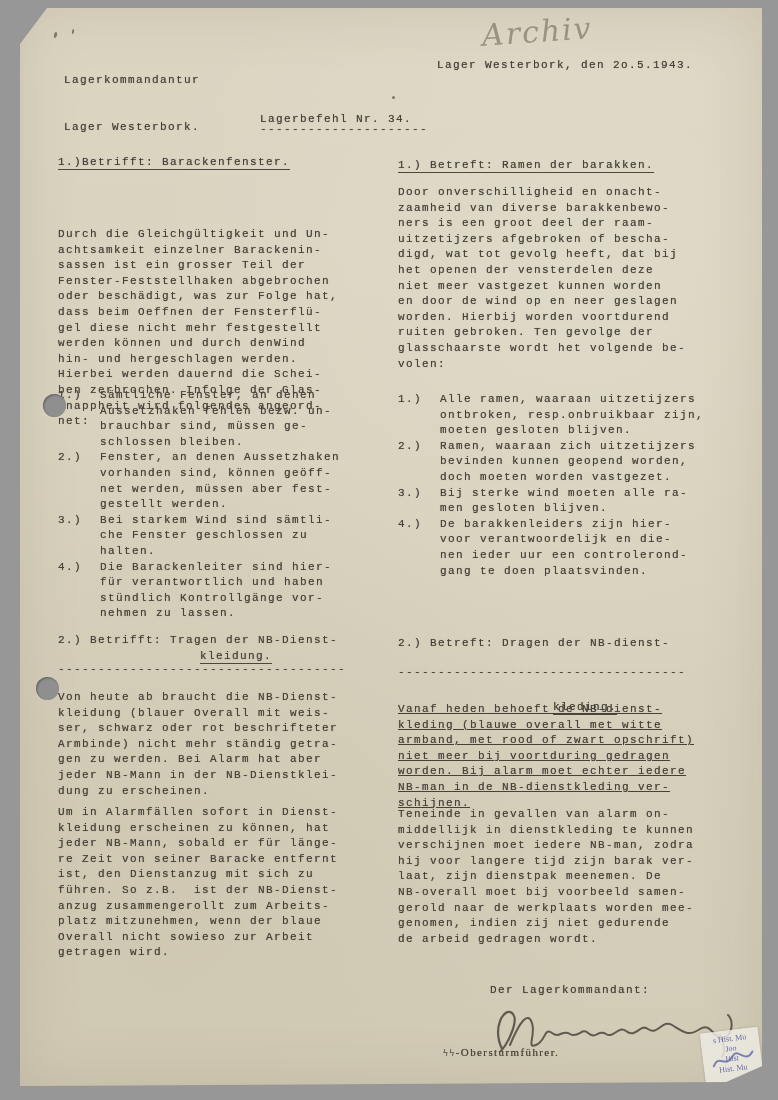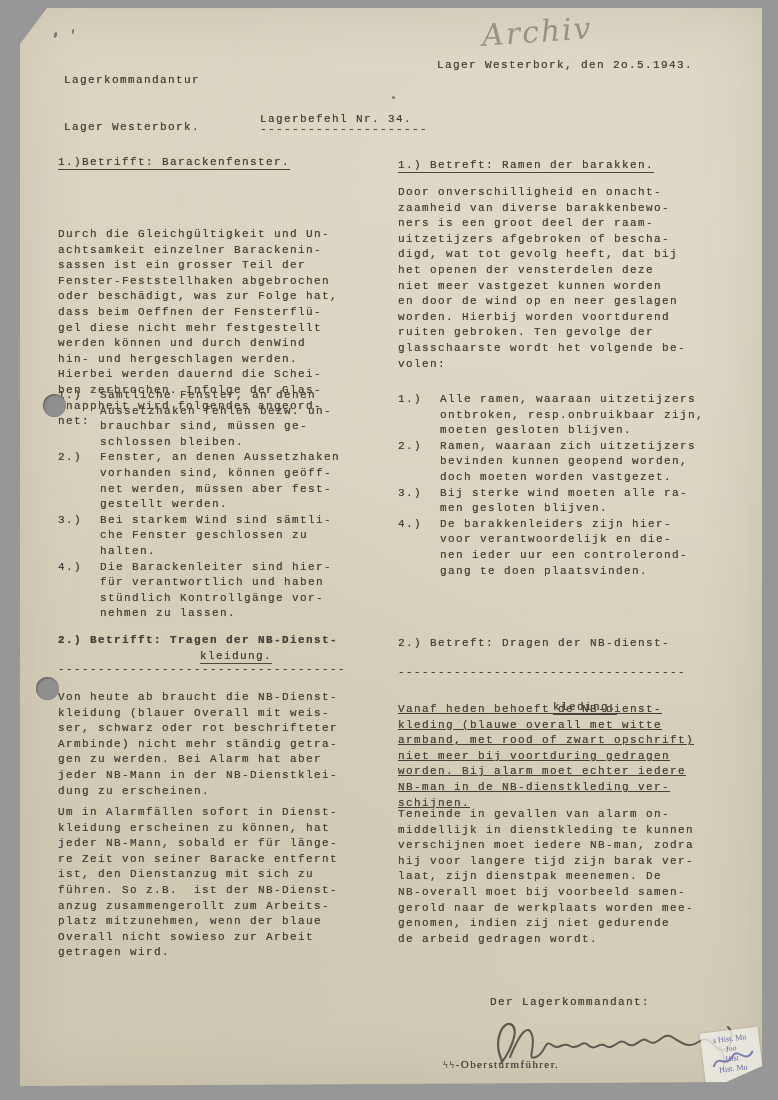--- a/index.html
+++ b/index.html
@@ -119,21 +119,21 @@
       </div>
       <div class="list-item typed">
         <span class="item-num">4.)</span>
         <span>Die Barackenleiter sind hier-
 für verantwortlich und haben
 stündlich Kontrollgänge vor-
 nehmen zu lassen.</span>
       </div>
     </div>
 
-    <div class="block typed" style="top:478px;font-weight:bold;">2.) Betrifft: Tragen der NB-Dienst-</div>
+    <div class="block typed" style="top:478px;">2.) Betrifft: Tragen der NB-Dienst-</div>
     <div class="block typed heading-underlined" style="top:494px;left:142px;">kleidung.</div>
     <div class="block typed" style="top:507px;width:332px;overflow:hidden;">------------------------------------</div>
 
     <div class="block typed" style="top:535px;">Von heute ab braucht die NB-Dienst-
 kleidung (blauer Overall mit weis-
 ser, schwarz oder rot beschrifteter
 Armbinde) nicht mehr ständig getra-
 gen zu werden. Bei Alarm hat aber
 jeder NB-Mann in der NB-Dienstklei-
 dung zu erscheinen.</div>
@@ -207,21 +207,21 @@
 verschijnen moet iedere NB-man, zodra
 hij voor langere tijd zijn barak ver-
 laat, zijn dienstpak meenemen. De
 NB-overall moet bij voorbeeld samen-
 gerold naar de werkplaats worden mee-
 genomen, indien zij niet gedurende
 de arbeid gedragen wordt.</div>
   </div>
 
   <div class="sig-block" style="left:423px;top:975px;width:300px;">
-    <div class="typed" style="margin-left:47px;margin-top:12px;">Der Lagerkommandant:</div>
+    <div class="typed" style="margin-left:47px;">Der Lagerkommandant:</div>
     <svg width="245" height="58" viewBox="0 0 245 58" style="margin-left:45px;margin-top:2px;display:block;">
       <path d="M14,48 C4,26 16,6 24,12 C32,18 20,42 13,50" stroke="#4a463e" stroke-width="2.2" fill="none" stroke-linecap="round" opacity="0.85"></path>
       <path d="M22,44 C32,20 40,10 44,22 C48,34 38,48 48,44 C58,40 56,26 64,32 C72,38 74,28 82,33 C90,38 94,26 100,32 C108,39 110,28 118,33 C126,38 130,24 138,30 C148,38 152,22 160,28 C170,35 174,18 184,24 C196,31 200,36 212,28 C224,20 226,42 238,36 C244,32 246,20 240,14" stroke="#4a463e" stroke-width="2" fill="none" stroke-linecap="round" opacity="0.85"></path>
       <path d="M232,34 C236,42 238,50 234,56" stroke="#4a463e" stroke-width="1.8" fill="none" stroke-linecap="round" opacity="0.8"></path>
     </svg>
     <div class="typed" style="margin-top:-14px;font-family:Liberation Serif, serif;">ϟϟ-Obersturmführer.</div>
   </div>
 
   <div class="stamp" style="left:683px;top:1022px;">
     <div>s Hist. Mu</div>

